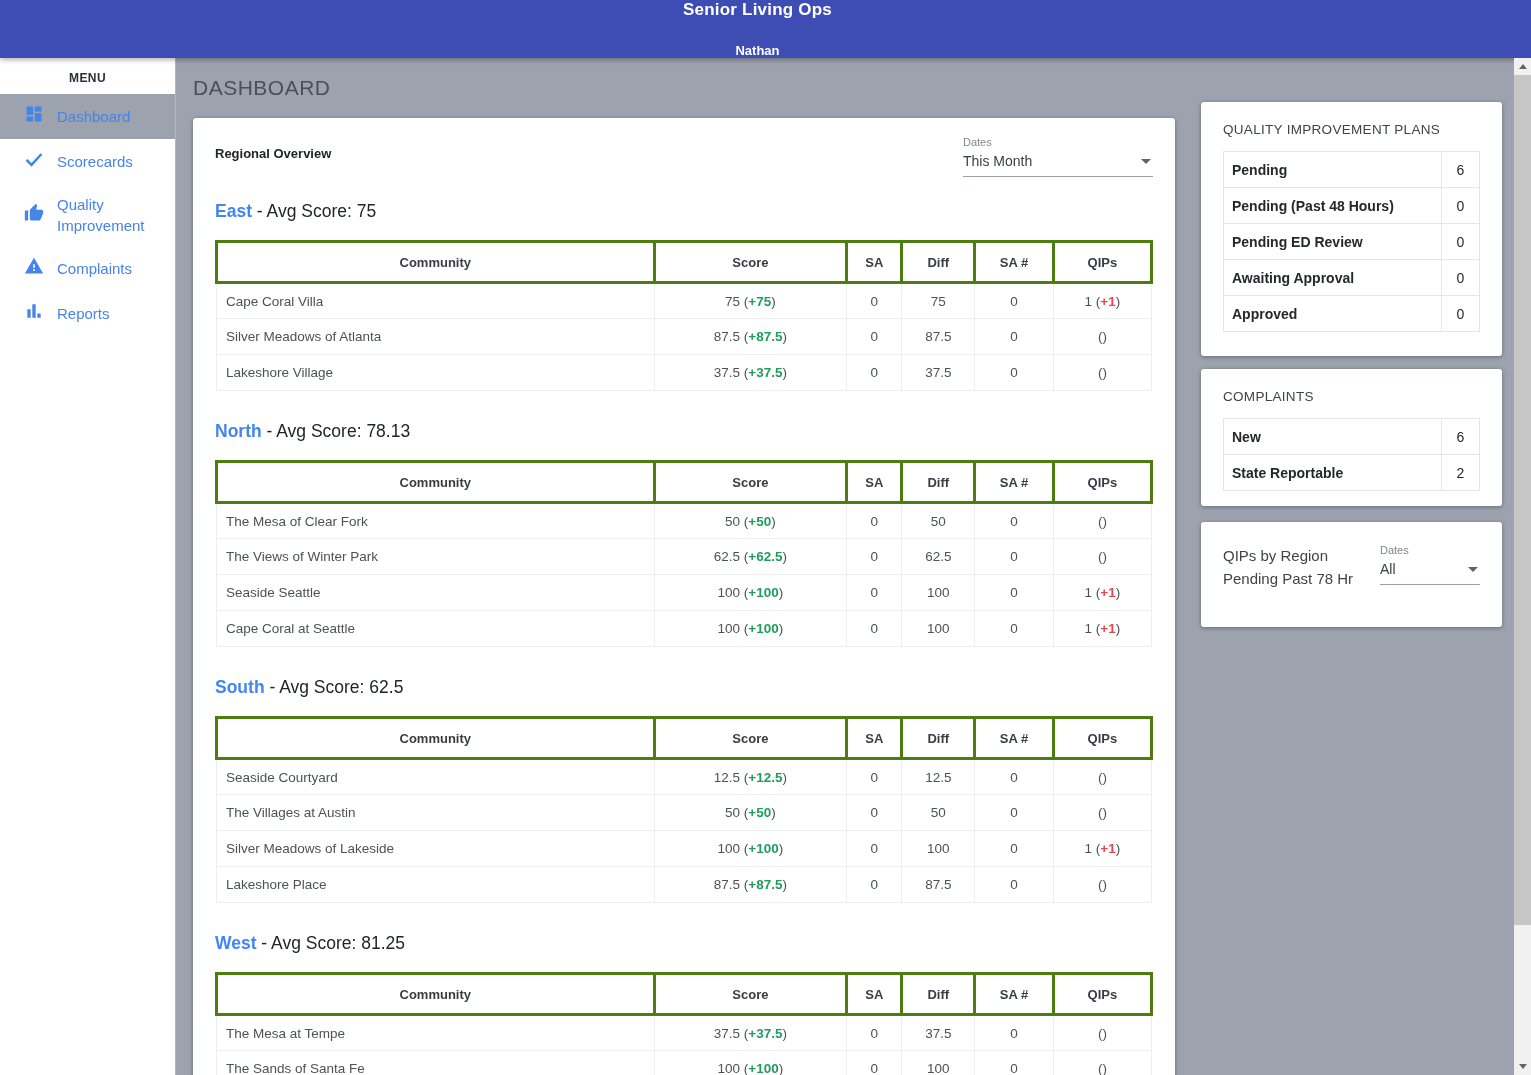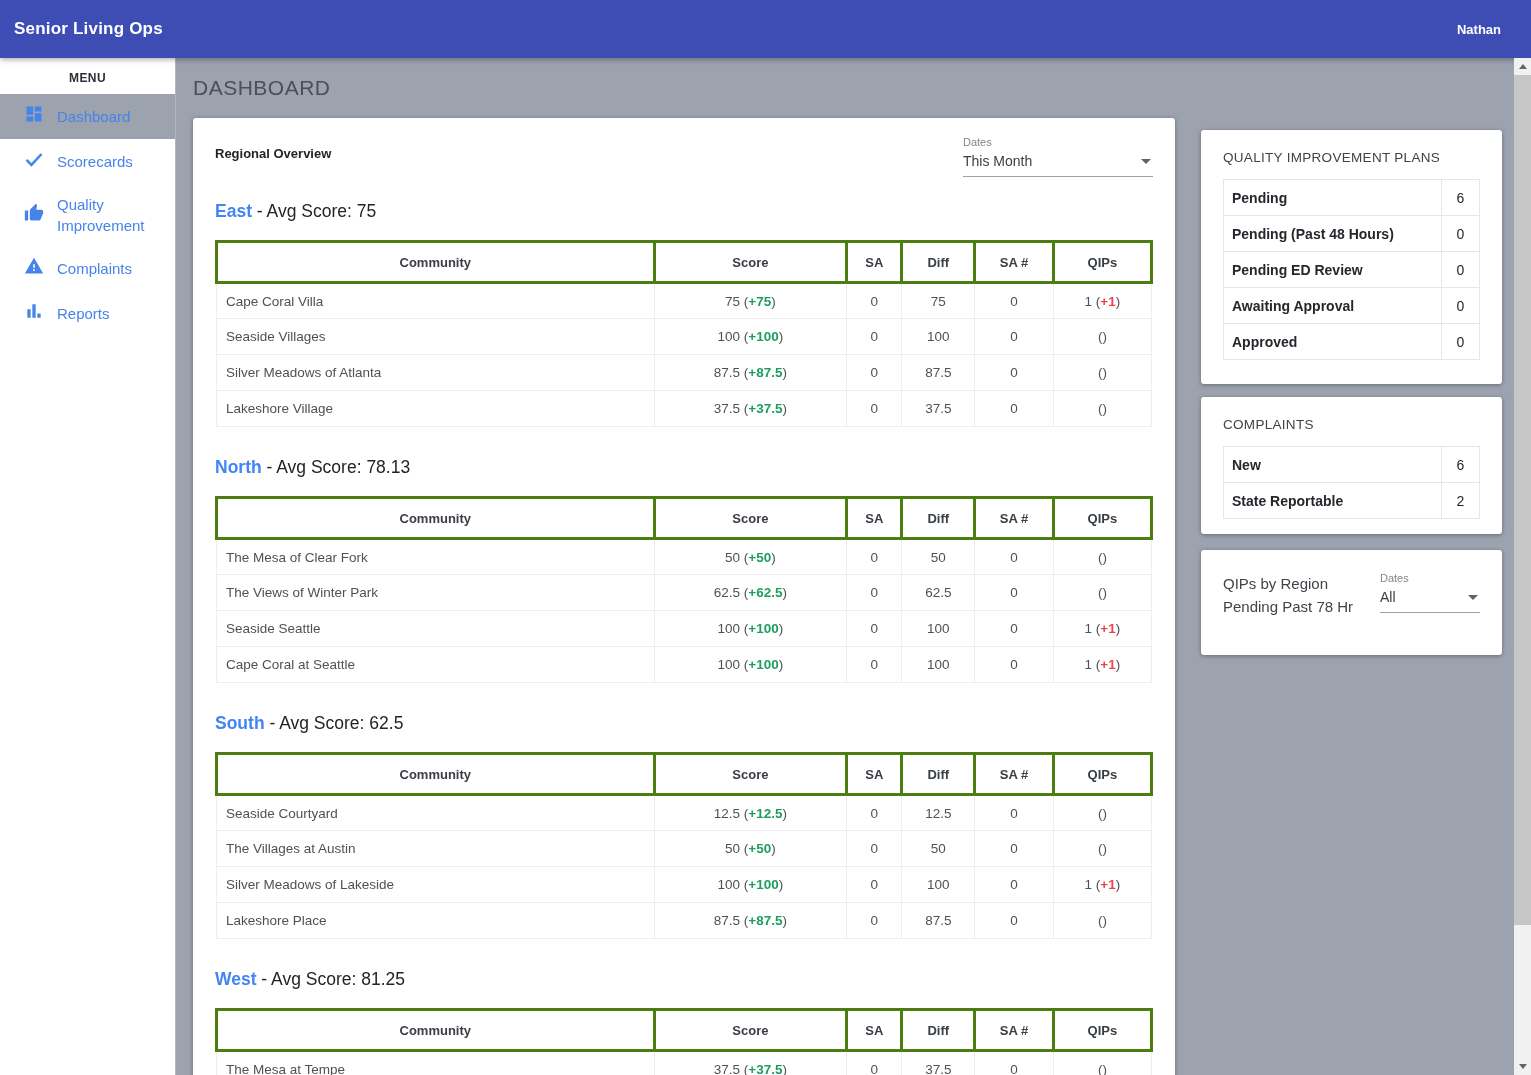--- a/index.html
+++ b/index.html
@@ -9,20 +9,21 @@
     background:#9ca3ae;
     font-family:"Liberation Sans", sans-serif;
   }
   
   .topbar {
     position:absolute; top:0; left:0; width:1531px; height:58px;
     background:#3d4db4; color:#fff; z-index:20;
     display:flex; align-items:center; justify-content:space-between;
     padding:0 30px 0 14px;
     box-shadow:0 2px 5px rgba(0,0,0,.3);
+    flex-direction:column;
   }
   .app-title { font-size:17px; font-weight:700; letter-spacing:.2px; }
   .user-name { font-size:13px; font-weight:700; }
   
   .sidebar {
     position:absolute; top:58px; left:0; width:176px; bottom:0;
     background:#fff; border-right:1px solid #b2b7bf; z-index:10;
   }
   .menu-label {
     text-align:center; font-size:12px; font-weight:700; color:#2c3036;
@@ -79,21 +80,21 @@
   }
   .data-table td {
     border:1px solid #eceef0; height:36px; font-size:13.5px; color:#4d5257;
     text-align:center; padding:0 4px; background:#fff;
     overflow:hidden; white-space:nowrap;
   }
   .data-table td.community { text-align:left; padding-left:9px; }
   .delta-green { color:#1f9d5f; font-weight:700; }
   .delta-red { color:#e8474b; font-weight:700; }
   
-  .rightcol { position:absolute; top:72px; left:1024px; width:301px; }
+  .rightcol { position:absolute; top:44px; left:1024px; width:301px; }
   .panel {
     background:#fff; border-radius:3px; box-shadow:0 1px 4px rgba(0,0,0,.35);
     padding:18px 22px 16px;
   }
   #qip-panel { height:254px; }
   #complaints-panel { height:137px; margin-top:13px; }
   #qips-region-panel { height:105px; margin-top:16px; padding-top:22px; }
   .panel-title {
     font-size:13.5px; color:#3f444a; letter-spacing:.3px;
     margin:2px 0 14px; font-weight:400;
@@ -214,28 +215,20 @@
               </tr>
             </thead>
             <tbody>
               <tr>
                 <td class="community">Cape Coral Villa</td>
                 <td>75 (<span class="delta-green">+75</span>)</td>
                 <td>0</td>
                 <td>75</td>
                 <td>0</td>
                 <td>1 (<span class="delta-red">+1</span>)</td>
-              </tr>
-              <tr>
-                <td class="community">Seaside Villages</td>
-                <td>100 (<span class="delta-green">+100</span>)</td>
-                <td>0</td>
-                <td>100</td>
-                <td>0</td>
-                <td>()</td>
               </tr>
               <tr>
                 <td class="community">Silver Meadows of Atlanta</td>
                 <td>87.5 (<span class="delta-green">+87.5</span>)</td>
                 <td>0</td>
                 <td>87.5</td>
                 <td>0</td>
                 <td>()</td>
               </tr>
               <tr>

